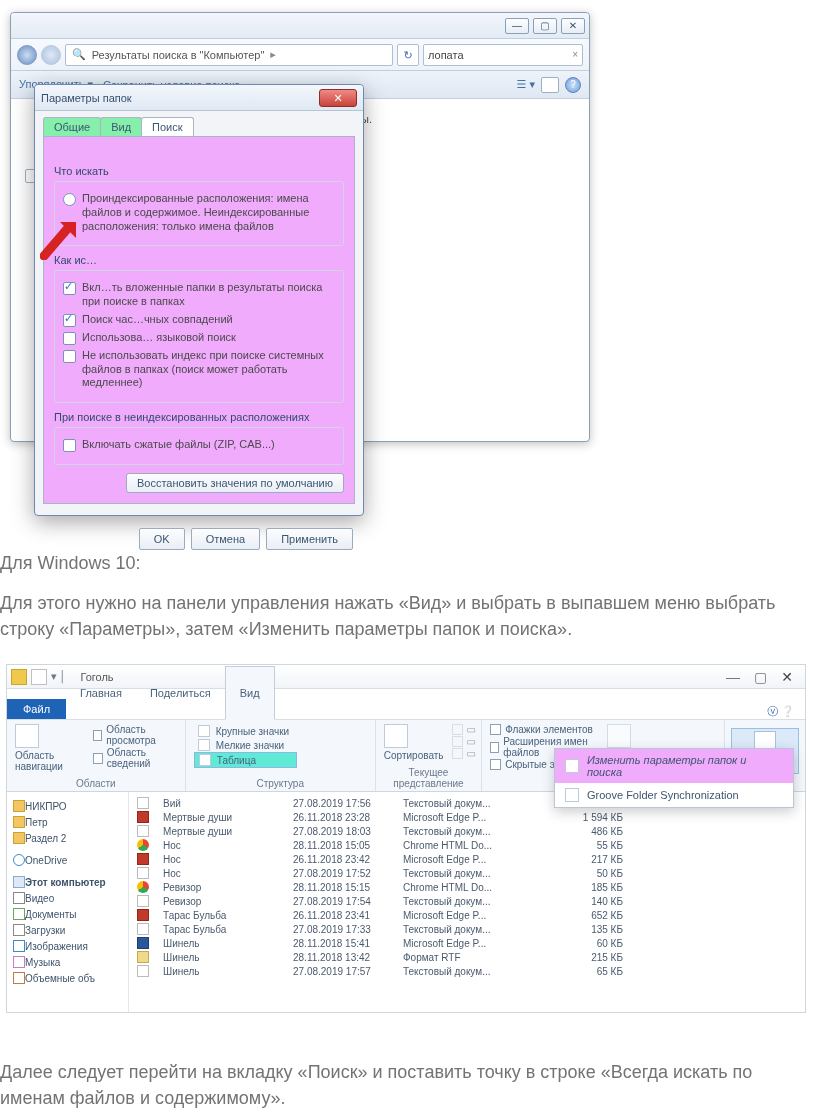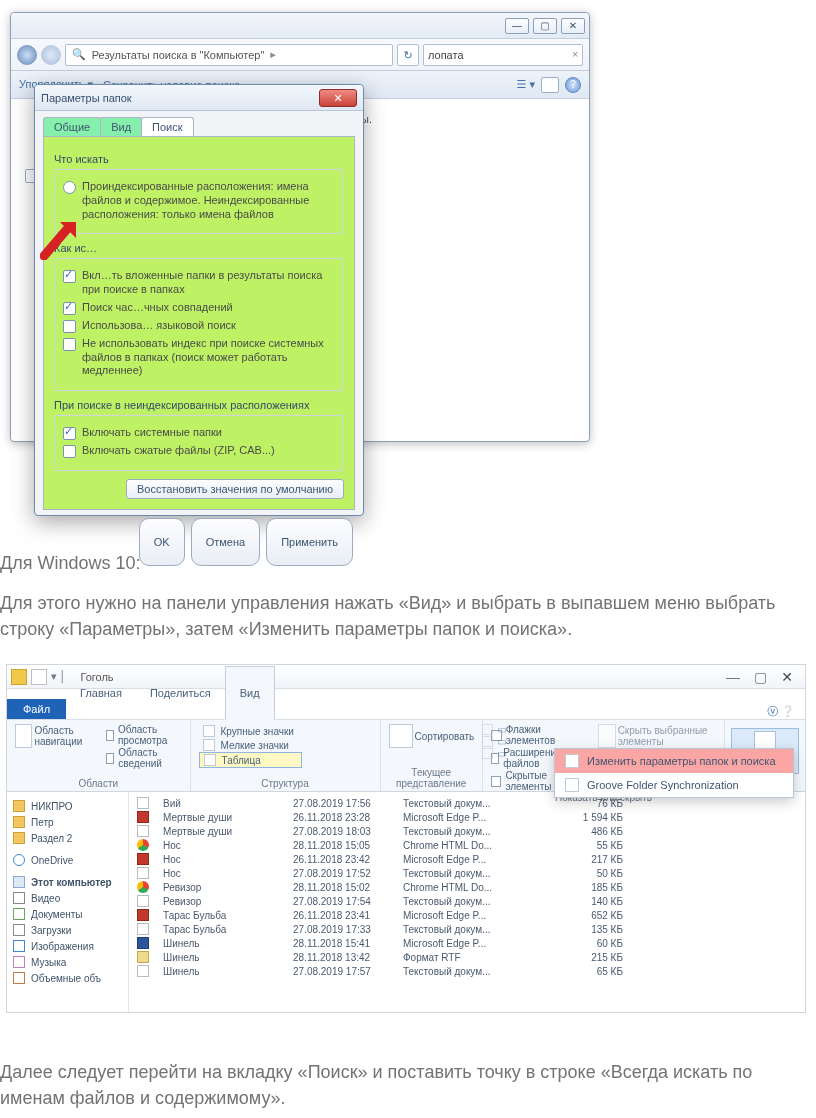--- a/index.html
+++ b/index.html
@@ -149,24 +149,24 @@
     padding:3px 10px;
     border:1px solid #a7b5c7;
     border-bottom:none;
     background:#86efac;
     border-radius:3px 3px 0 0;
     color:#3d5673;
     margin-right:-1px;
   }
   .s1-tab.active{background:#fff;position:relative;z-index:2;}
   .s1-tabpanel{
-    margin:0 8px 8px 8px;
+    margin:0 8px 24px 8px;
     border:1px solid #a7b5c7;
-    background:#bef264;
-    padding:12px 10px 10px 10px;
+    background:#f0abfc;
+    padding:24px 10px 10px 10px;
     min-height:320px;
   }
   .s1-section-label{font-size:11px;color:#304b6a;margin:4px 0 4px 0;}
   .s1-group {
     border:1px solid #cdd6e2;
     border-radius:2px;
     padding:6px 8px 8px 8px;
     margin-bottom:8px;
   }
   .s1-row{
@@ -189,24 +189,24 @@
     border:1px solid #9cabbe;
     background:linear-gradient(#fdfdfe,#e9eef6);
     border-radius:3px;
     font-size:11px;color:#3b5670;
   }
   .s1-dlgbtns{
     display:flex; justify-content:flex-end; gap:6px;
     padding:0 10px 10px 10px;
   }
   .s1-btn{
-    padding:17px 14px;
+    padding:4px 14px;
     border:1px solid #9cabbe;
     background:linear-gradient(#fdfdfe,#e9eef6);
-    border-radius:10px;
+    border-radius:2px;
     font-size:11px;color:#3b5670;
   }
 
   
   .s1-arrow{
     position:absolute;
     left:30px; top:204px;
     width:44px; height:44px;
     pointer-events:none;
   }
@@ -256,30 +256,30 @@
   }
   .s2-chunk{
     border-right:1px solid #dbe2eb;
     padding:4px 8px 2px 8px;
     display:flex;flex-direction:column;justify-content:space-between;
     min-width:70px;
   }
   .s2-chunk .body{display:flex;gap:8px;align-items:flex-start;}
   .s2-chunk .cap{text-align:center;font-size:10px;color:#6b7a8d;}
   .s2-btnbig{
-    display:flex;align-items:center;gap:2px;
+    display:flex;flex-direction:column;gap:2px;
     font-size:10px;color:#4a627d;
   }
   .s2-btnbig .ico{width:24px;height:24px;border:1px solid #c0cbd9;background:#fff;}
   .s2-cklist{display:flex;flex-direction:column;gap:1px;}
   .s2-ckrow{display:flex;gap:4px;align-items:center;font-size:10px;color:#4a627d;}
   .s2-ck{width:11px;height:11px;border:1px solid #8aa0b8;background:#fff;}
   .s2-list{display:flex;flex-direction:column;gap:0;font-size:10px;color:#4a627d;}
   .s2-list .row{display:flex;gap:6px;align-items:center;padding:1px 8px 1px 4px;white-space:nowrap;}
-  .s2-list .row.sel{background:#fef9c3;border:1px solid #8fb6e2;}
+  .s2-list .row.sel{background:#5eead4;border:1px solid #8fb6e2;}
   .s2-list .ic{width:12px;height:12px;border:1px solid #c0cbd9;background:#fff;}
   .s2-params{
     background:#dce9f8;border:1px solid #9cbde4;
     display:flex;flex-direction:column;align-items:center;
     padding:2px 6px;font-size:10px;color:#35577f;
     margin-top:4px;
   }
   .s2-params .ico{width:22px;height:18px;border:1px solid #a9c1dc;background:#fff;margin-bottom:2px;}
 
   
@@ -289,31 +289,31 @@
     width:240px;
     background:#fff;
     border:1px solid #b9c6d6;
     box-shadow:0 4px 12px rgba(0,0,0,.2);
     font-size:11px;
   }
   .s2-dd-item{
     display:flex;gap:8px;align-items:center;
     padding:5px 10px;color:#3e5671;
   }
-  .s2-dd-item.hl{background:#fca5a5;}
+  .s2-dd-item.hl{background:#f0abfc;font-style:italic;}
   .s2-dd-ic{width:14px;height:14px;border:1px solid #c0cbd9;background:#fff;}
   .s2-wrap{position:relative;}
 
   
   .s2-main{display:flex;min-height:220px;}
   .s2-side{
     width:122px;border-right:1px solid #e1e7ee;
     padding:6px 4px;font-size:10px;color:#3e5369;
   }
-  .s2-side .item{display:flex;gap:6px;align-items:center;padding:2px 2px;}
+  .s2-side .item{display:flex;align-items:center;padding:2px 2px;}
   .s2-side .ic{width:12px;height:12px;}
   .s2-side .sep{height:6px;}
   .ic-folder{background:#f3c661;border:1px solid #caa235;}
   .ic-onedrive{background:#fff;border:1px solid #3a8ad6;border-radius:6px;}
   .ic-pc{background:#dfe9f6;border:1px solid #8aaad2;}
   .ic-video{background:#fff;border:1px solid #888;}
   .ic-docs{background:#fff;border:1px solid #6fa360;}
   .ic-dl{background:#fff;border:1px solid #8a8a8a;}
   .ic-img{background:#fff;border:1px solid #3a8ad6;}
   .ic-music{background:#fff;border:1px solid #c37fc0;}
@@ -413,24 +413,20 @@
               <div>Использова… языковой поиск</div>
             </div>
           <div class="s1-row">
               <div class="s1-check"></div>
               <div>Не использовать индекс при поиске системных файлов в папках (поиск может работать медленнее)</div>
             </div>
         </div>
         <div class="s1-section-label">При поиске в неиндексированных расположениях</div>
         <div class="s1-group">
           <div class="s1-row">
-              <div class="s1-check sel"></div>
-              <div>Включать системные папки</div>
-            </div>
-          <div class="s1-row">
               <div class="s1-check"></div>
               <div>Включать сжатые файлы (ZIP, CAB...)</div>
             </div>
         </div>
         <button class="s1-restore">Восстановить значения по умолчанию</button>
       </div>
       <div class="s1-dlgbtns">
         <button class="s1-btn">OK</button>
         <button class="s1-btn">Отмена</button>
         <button class="s1-btn">Применить</button>
@@ -661,21 +657,21 @@
             <div class="s2-frow">
               <div class="fi-txt"></div>
               <div>Нос</div>
               <div>27.08.2019 17:52</div>
               <div>Текстовый докум...</div>
               <div class="size">50 КБ</div>
             </div>
             <div class="s2-frow">
               <div class="fi-chrome"></div>
               <div>Ревизор</div>
-              <div>28.11.2018 15:02</div>
+              <div>28.11.2018 15:15</div>
               <div>Chrome HTML Do...</div>
               <div class="size">185 КБ</div>
             </div>
             <div class="s2-frow">
               <div class="fi-txt"></div>
               <div>Ревизор</div>
               <div>27.08.2019 17:54</div>
               <div>Текстовый докум...</div>
               <div class="size">140 КБ</div>
             </div>

